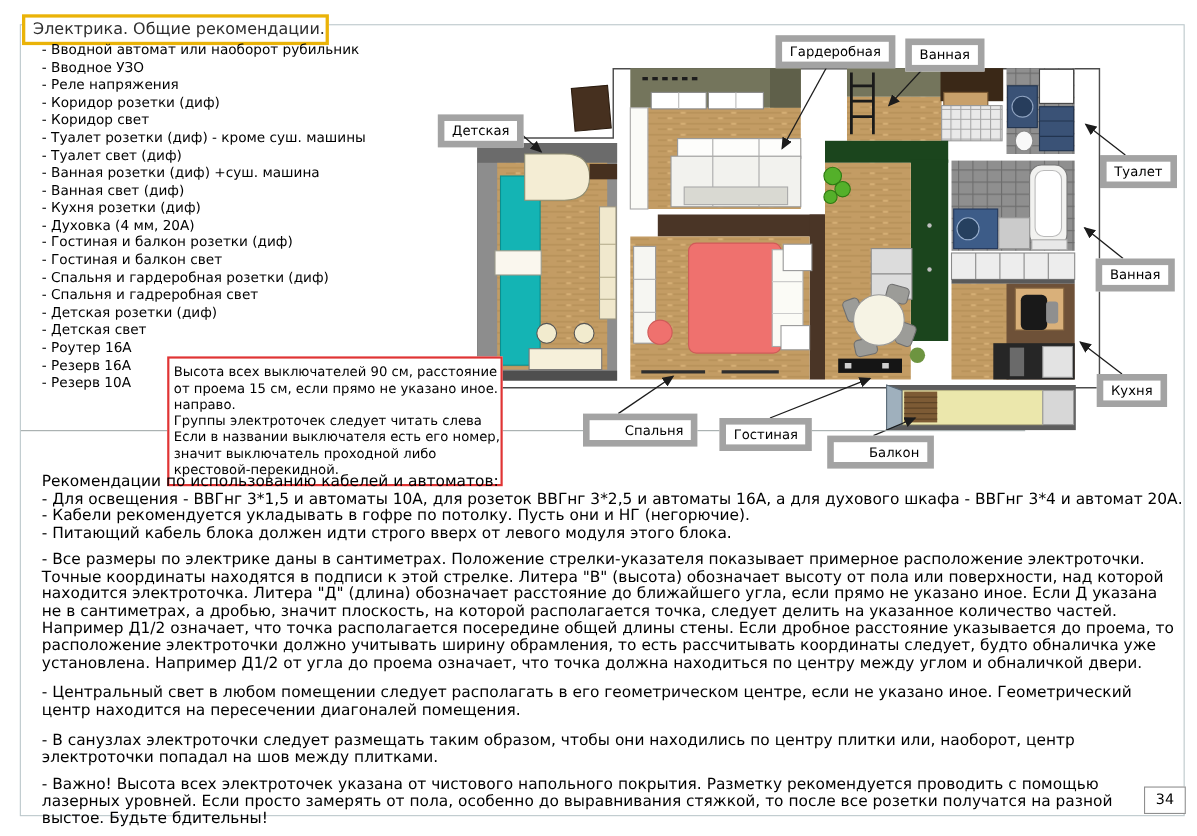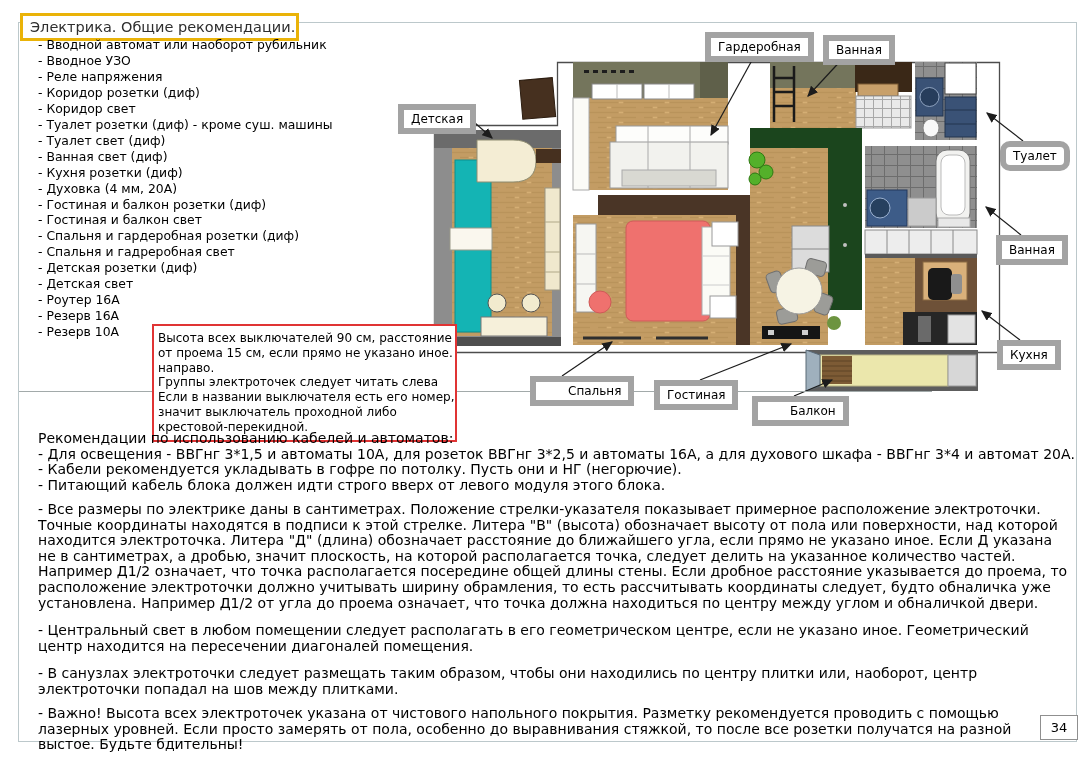--- a/index.html
+++ b/index.html
@@ -26,21 +26,21 @@
     position:absolute;left:19px;top:391px;width:913px;height:1px;background:#a2aaaa;
   }
   svg.plan{position:absolute;left:370px;top:25px;}
   .room-label{
     position:absolute;background:#fff;border:6px solid #a3a3a3;
     font-size:12px;line-height:16px;padding:1px 7px;white-space:nowrap;color:#000;
   }
   .rl-detskaya{left:398px;top:104px;}
   .rl-garderobnaya{left:705px;top:32px;}
   .rl-koridor{left:823px;top:35px;}
-  .rl-tualet{left:1000px;top:141px;border-radius:10px;}
+  .rl-tualet{left:1000px;top:141px;}
   .rl-vannaya{left:996px;top:235px;}
   .rl-kuhnya{left:997px;top:340px;}
   .rl-spalnya{left:530px;top:376px;padding-left:32px;}
   .rl-gostinaya{left:654px;top:380px;}
   .rl-balkon{left:752px;top:396px;padding-left:32px;}
   .red-note{
     position:absolute;left:152px;top:324px;width:293px;
     background:#fff;border:2px solid #e03434;
     font-size:12px;line-height:14.8px;padding:5px 4px;
   }
@@ -245,20 +245,21 @@
 <div class="title-box">Электрика. Общие рекомендации.</div>
 
 <div class="circuit-list">
   <div>- Вводной автомат или наоборот рубильник</div>
   <div>- Вводное УЗО</div>
   <div>- Реле напряжения</div>
   <div>- Коридор розетки (диф)</div>
   <div>- Коридор свет</div>
   <div>- Туалет розетки (диф) - кроме суш. машины</div>
   <div>- Туалет свет (диф)</div>
+  <div>- Ванная розетки (диф) +суш. машина</div>
   <div>- Ванная свет (диф)</div>
   <div>- Кухня розетки (диф)</div>
   <div>- Духовка (4 мм, 20А)</div>
   <div>- Гостиная и балкон розетки (диф)</div>
   <div>- Гостиная и балкон свет</div>
   <div>- Спальня и гардеробная розетки (диф)</div>
   <div>- Спальня и гадреробная свет</div>
   <div>- Детская розетки (диф)</div>
   <div>- Детская свет</div>
   <div>- Роутер 16А</div>

